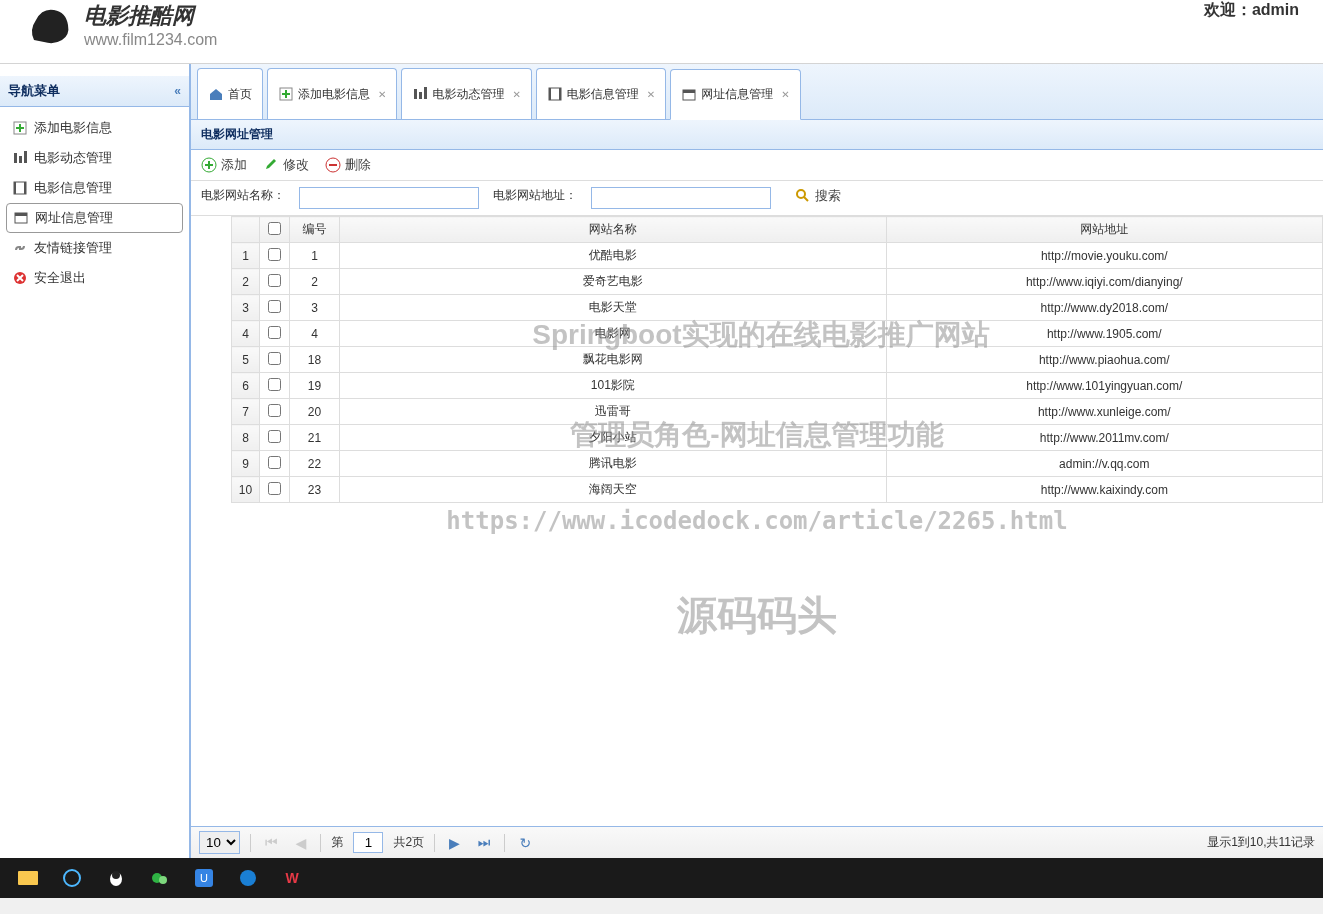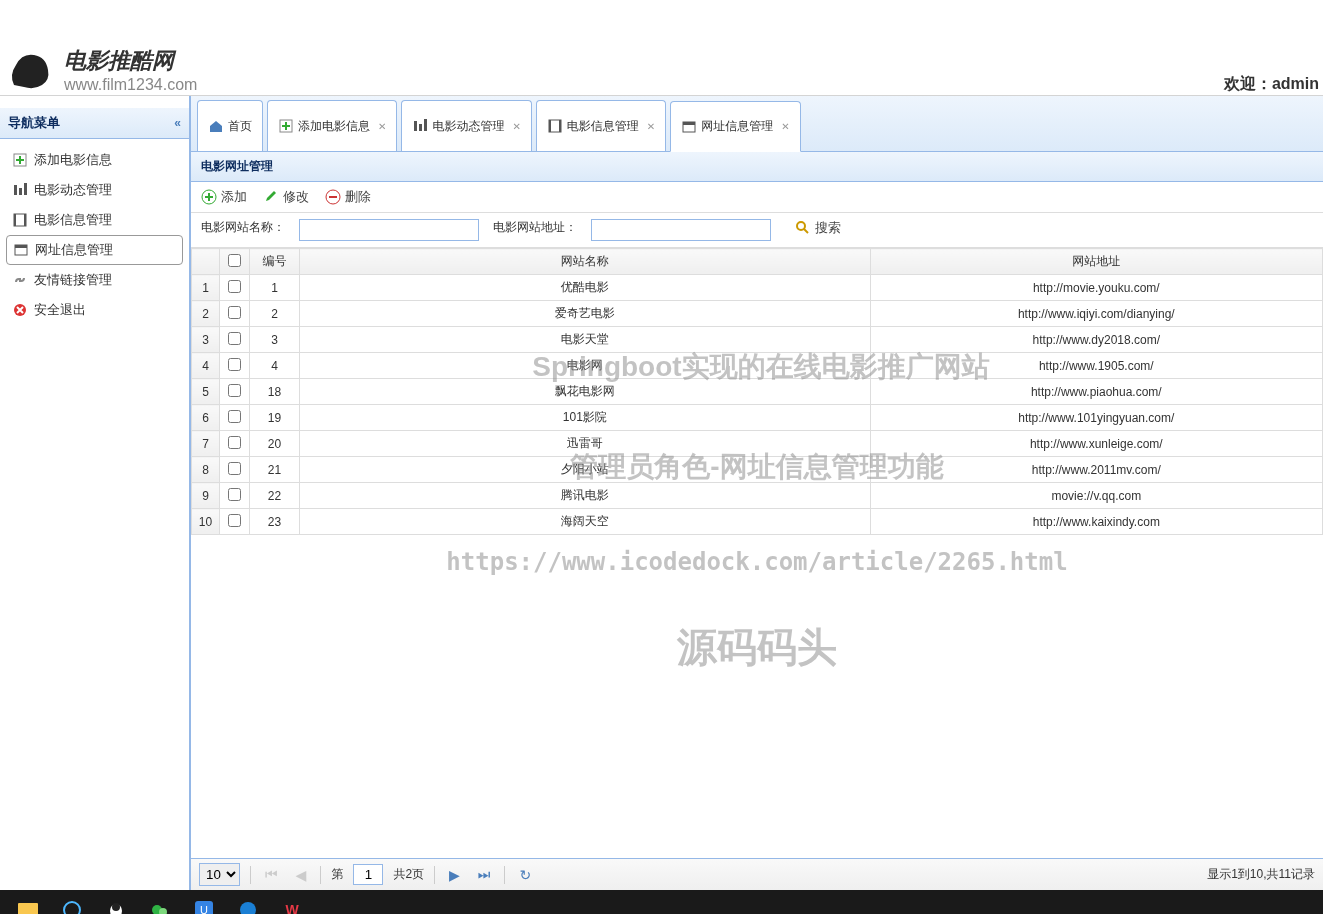--- a/index.html
+++ b/index.html
@@ -1,17 +1,17 @@
 <!DOCTYPE html>
 <html><head>
 <meta charset="utf-8">
 <style>
 * { margin: 0; padding: 0; box-sizing: border-box; font-family: "Microsoft YaHei", Arial, sans-serif; }
 body { background: #f0f0f0; font-size: 13px; color: #333; }
-.header { background: #fff; height: 96px; display: flex; align-items: flex-end; justify-content: space-between; padding: 0 4px; border-bottom: 1px solid #d4d4d4; }
+.header { background: #fff; height: 64px; display: flex; align-items: flex-start; justify-content: space-between; padding: 0 24px; border-bottom: 1px solid #d4d4d4; }
 .logo-area { display: flex; align-items: center; gap: 10px; }
 .logo-icon { width: 50px; height: 50px; }
 .logo-text { display: flex; flex-direction: column; }
 .logo-title { font-size: 22px; font-weight: bold; font-style: italic; color: #333; }
 .logo-sub { font-size: 16px; color: #888; }
 .welcome { font-size: 16px; font-weight: bold; color: #333; }
 .main { display: flex; height: calc(100vh - 80px - 40px); }
 .sidebar { width: 190px; background: #fff; border-right: 1px solid #95b8e7; }
 .sidebar-header { background: linear-gradient(#eef5fd,#dceaf9); border-bottom: 1px solid #95b8e7; padding: 6px 8px; font-weight: bold; color: #0e2d5f; display: flex; justify-content: space-between; align-items: center; margin-top: 12px; }
 .collapse-icon { color: #4a7ebb; font-size: 12px; cursor: pointer; }
@@ -24,32 +24,32 @@
 .tab { display: flex; align-items: center; gap: 4px; padding: 16px 10px; background: #fff; border: 1px solid #95b8e7; border-bottom: none; border-radius: 4px 4px 0 0; cursor: pointer; font-size: 12px; }
 .tab.active { background: #fff; border-bottom: 1px solid #fff; position: relative; top: 1px; }
 .tab-close { color: #999; font-size: 10px; cursor: pointer; margin-left: 4px; }
 .panel-header { background: linear-gradient(#eef5fd,#dceaf9); border-bottom: 1px solid #95b8e7; padding: 6px 10px; font-weight: bold; color: #0e2d5f; font-size: 12px; }
 .toolbar { padding: 6px 10px; border-bottom: 1px solid #ddd; display: flex; gap: 16px; align-items: center; }
 .toolbar-btn { display: flex; align-items: center; gap: 4px; cursor: pointer; color: #444; }
 .search-row { padding: 6px 10px; border-bottom: 1px solid #ddd; display: flex; align-items: flex-start; gap: 14px; }
 .search-row label { font-size: 12px; color: #333; }
 .search-input { border: 1px solid #95b8e7; padding: 3px 4px; width: 180px; height: 22px; }
 .search-btn { display: flex; align-items: center; gap: 4px; cursor: pointer; color: #444; margin-left: 10px; }
-.table-wrap { flex: 1; overflow: auto; position: relative; }
+.table-wrap { flex: 1; overflow: auto; position: relative; padding-left: 40px; }
 table { border-collapse: collapse; width: 100%; font-size: 12px; }
 th, td { border: 1px solid #ddd; padding: 4px 6px; text-align: center; height: 25px; }
 th { background: linear-gradient(#f9f9f9,#efefef); color: #333; font-weight: normal; }
 td.rownum { background: linear-gradient(#f9f9f9,#efefef); width: 28px; }
 td.chk, th.chk { width: 30px; }
 td.idcol, th.idcol { width: 50px; }
 input[type=checkbox] { cursor: pointer; }
 .watermark { position: absolute; left: 0; right: 0; text-align: center; pointer-events: none; opacity: 0.5; color: #888; font-size: 28px; font-weight: bold; }
 .wm1 { top: 100px; margin-left: 8px; }
 .wm2 { top: 200px; }
-.wm3 { top: 300px; font-family: monospace; font-size: 24px; text-align: center; }
+.wm3 { top: 291px; font-family: monospace; font-size: 24px; text-align: center; }
 .wm4 { top: 372px; font-size: 40px; }
 .pager { border-top: 1px solid #95b8e7; background: linear-gradient(#f9f9f9,#efefef); padding: 4px 8px; display: flex; align-items: center; justify-content: space-between; font-size: 12px; }
 .pager-left { display: flex; align-items: center; gap: 10px; }
 .pager-left select { border: 1px solid #95b8e7; padding: 2px; }
 .pager-btn { color: #4a7ebb; cursor: pointer; padding: 0 4px; font-size: 14px; }
 .pager-btn.disabled { color: #ccc; }
 .pager-input { width: 30px; border: 1px solid #95b8e7; text-align: center; padding: 2px; }
 .sep { border-left: 1px solid #ccc; height: 18px; }
 .taskbar { height: 40px; background: #1a1a1a; display: flex; align-items: center; padding: 0 10px; gap: 8px; }
 .taskbar-item { width: 36px; height: 30px; display: flex; align-items: center; justify-content: center; border-radius: 2px; }
@@ -268,21 +268,21 @@
               <td class="chk"><input type="checkbox" style=""></td>
               <td class="idcol">21</td>
               <td>夕阳小站</td>
               <td>http://www.2011mv.com/</td>
             </tr>
             <tr>
               <td class="rownum">9</td>
               <td class="chk"><input type="checkbox" style=""></td>
               <td class="idcol">22</td>
               <td>腾讯电影</td>
-              <td>movie://v.qq.com</td>
+              <td>admin://v.qq.com</td>
             </tr>
             <tr>
               <td class="rownum">10</td>
               <td class="chk"><input type="checkbox" style=""></td>
               <td class="idcol">23</td>
               <td>海阔天空</td>
               <td>http://www.kaixindy.com</td>
             </tr>
           </tbody>
       </table>

